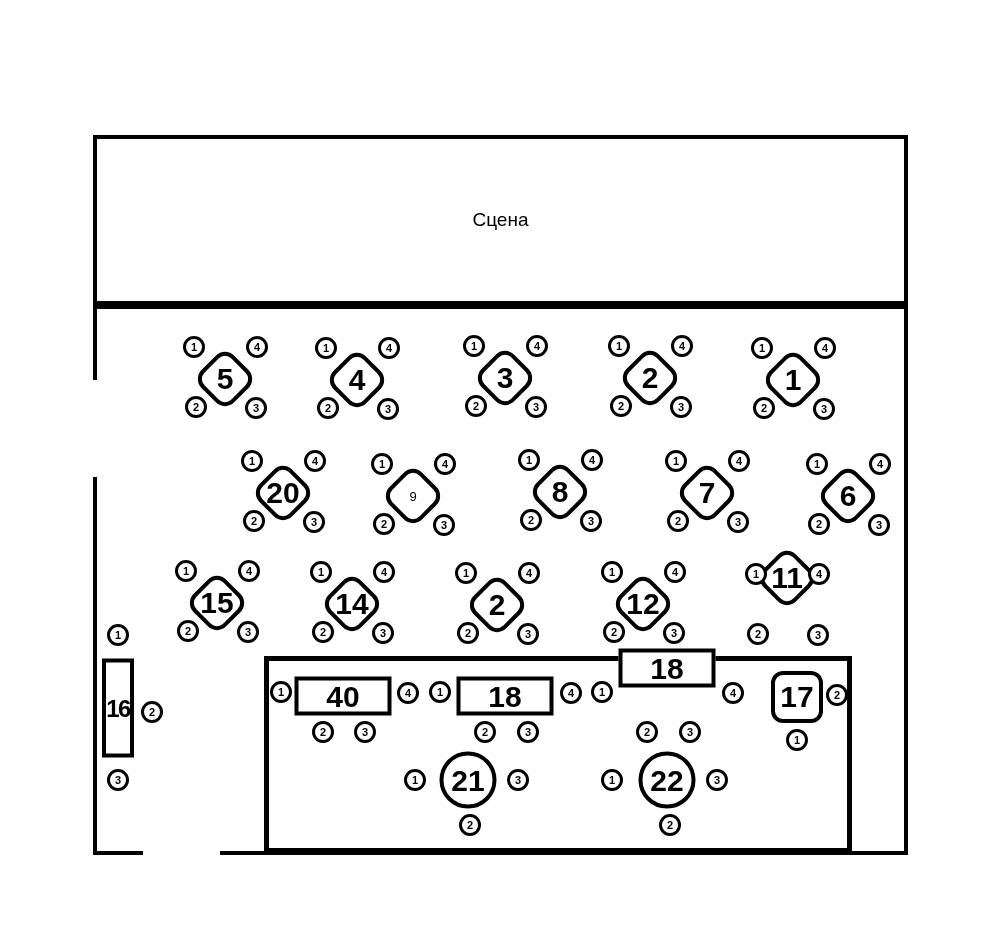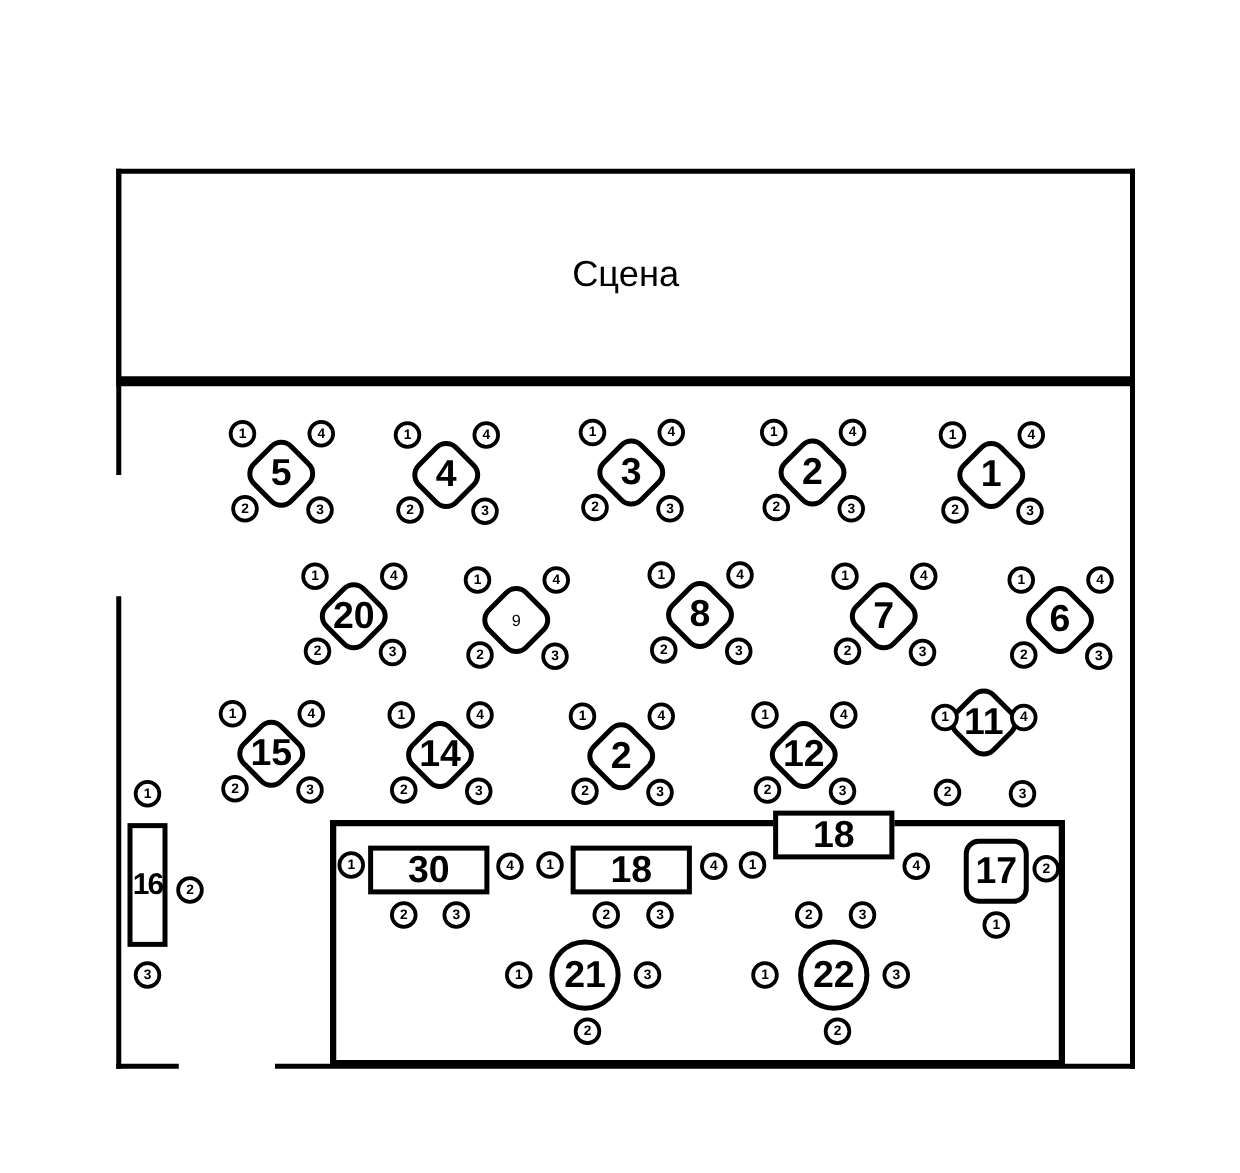--- a/index.html
+++ b/index.html
@@ -7,21 +7,21 @@
   .canvas { position:relative; width:992px; height:938px; background:#fff; overflow:hidden; }
 
   .title { position:absolute; left:0; right:0; top:46px; text-align:center;
            font-size:31px; font-weight:700; letter-spacing:0.5px; }
 
   .wall { position:absolute; background:#000; }
 
   .stage { position:absolute; left:93px; top:135px; width:815px; height:170px;
            box-sizing:border-box; border:4px solid #000; display:flex;
            align-items:center; justify-content:center; }
-  .stage-label { font-size:29px; font-weight:400; }
+  .stage-label { font-size:19px; font-weight:400; }
 
   .divider { left:93px; top:303px; width:815px; height:6px; }
 
   .bottom-section { position:absolute; left:264px; top:656px; width:588px; height:197px;
                     box-sizing:border-box; border:5px solid #000; background:transparent; }
 
   .table { position:absolute; transform:translate(-50%,-50%); display:flex;
            align-items:center; justify-content:center; z-index:2; }
   .shape { box-sizing:border-box; border:4px solid #000; background:#fff; }
   .shape-diamond { width:46px; height:46px; border-radius:13px; transform:rotate(45deg); }
@@ -204,21 +204,21 @@
       <div class="table" style="left: 505px; top: 696px;">
         <div class="shape shape-rect"></div>
         <span class="table-label">18</span>
       </div>
       <div class="seat" style="left: 440px; top: 692px;">1</div>
       <div class="seat" style="left: 571px; top: 693px;">4</div>
       <div class="seat" style="left: 485px; top: 732px;">2</div>
       <div class="seat" style="left: 528px; top: 732px;">3</div>
       <div class="table" style="left: 343px; top: 696px;">
         <div class="shape shape-rect"></div>
-        <span class="table-label">30</span>
+        <span class="table-label">40</span>
       </div>
       <div class="seat" style="left: 281px; top: 692px;">1</div>
       <div class="seat" style="left: 408px; top: 693px;">4</div>
       <div class="seat" style="left: 323px; top: 732px;">2</div>
       <div class="seat" style="left: 365px; top: 732px;">3</div>
       <div class="table" style="left: 468px; top: 780px;">
         <div class="shape shape-round"></div>
         <span class="table-label">21</span>
       </div>
       <div class="seat" style="left: 415px; top: 780px;">1</div>

